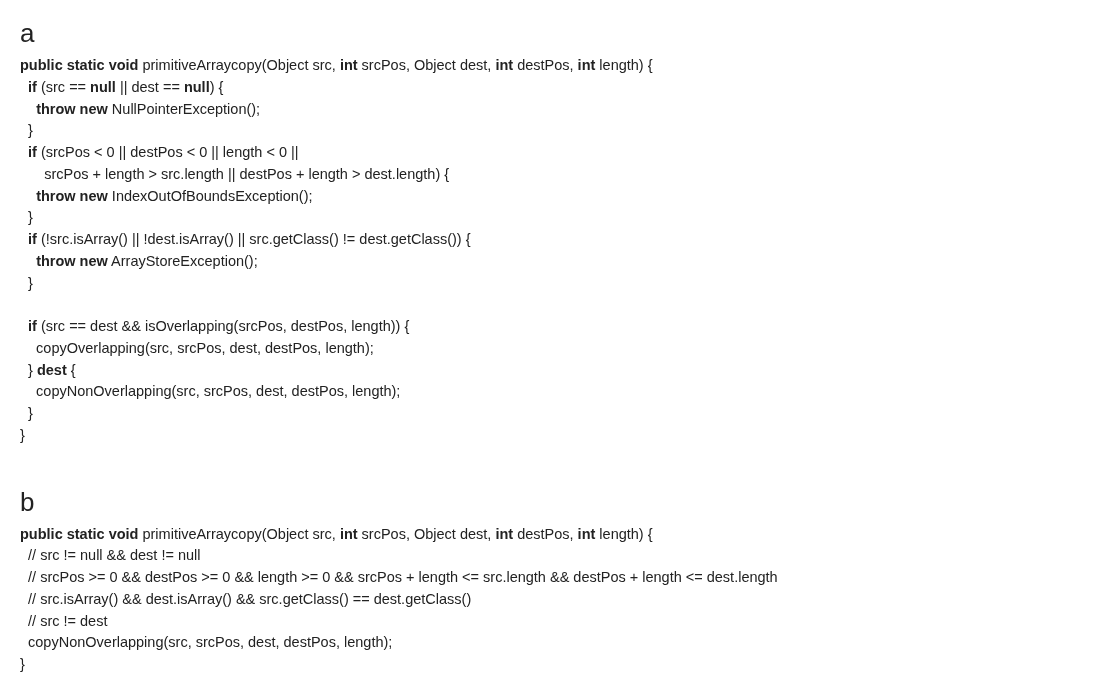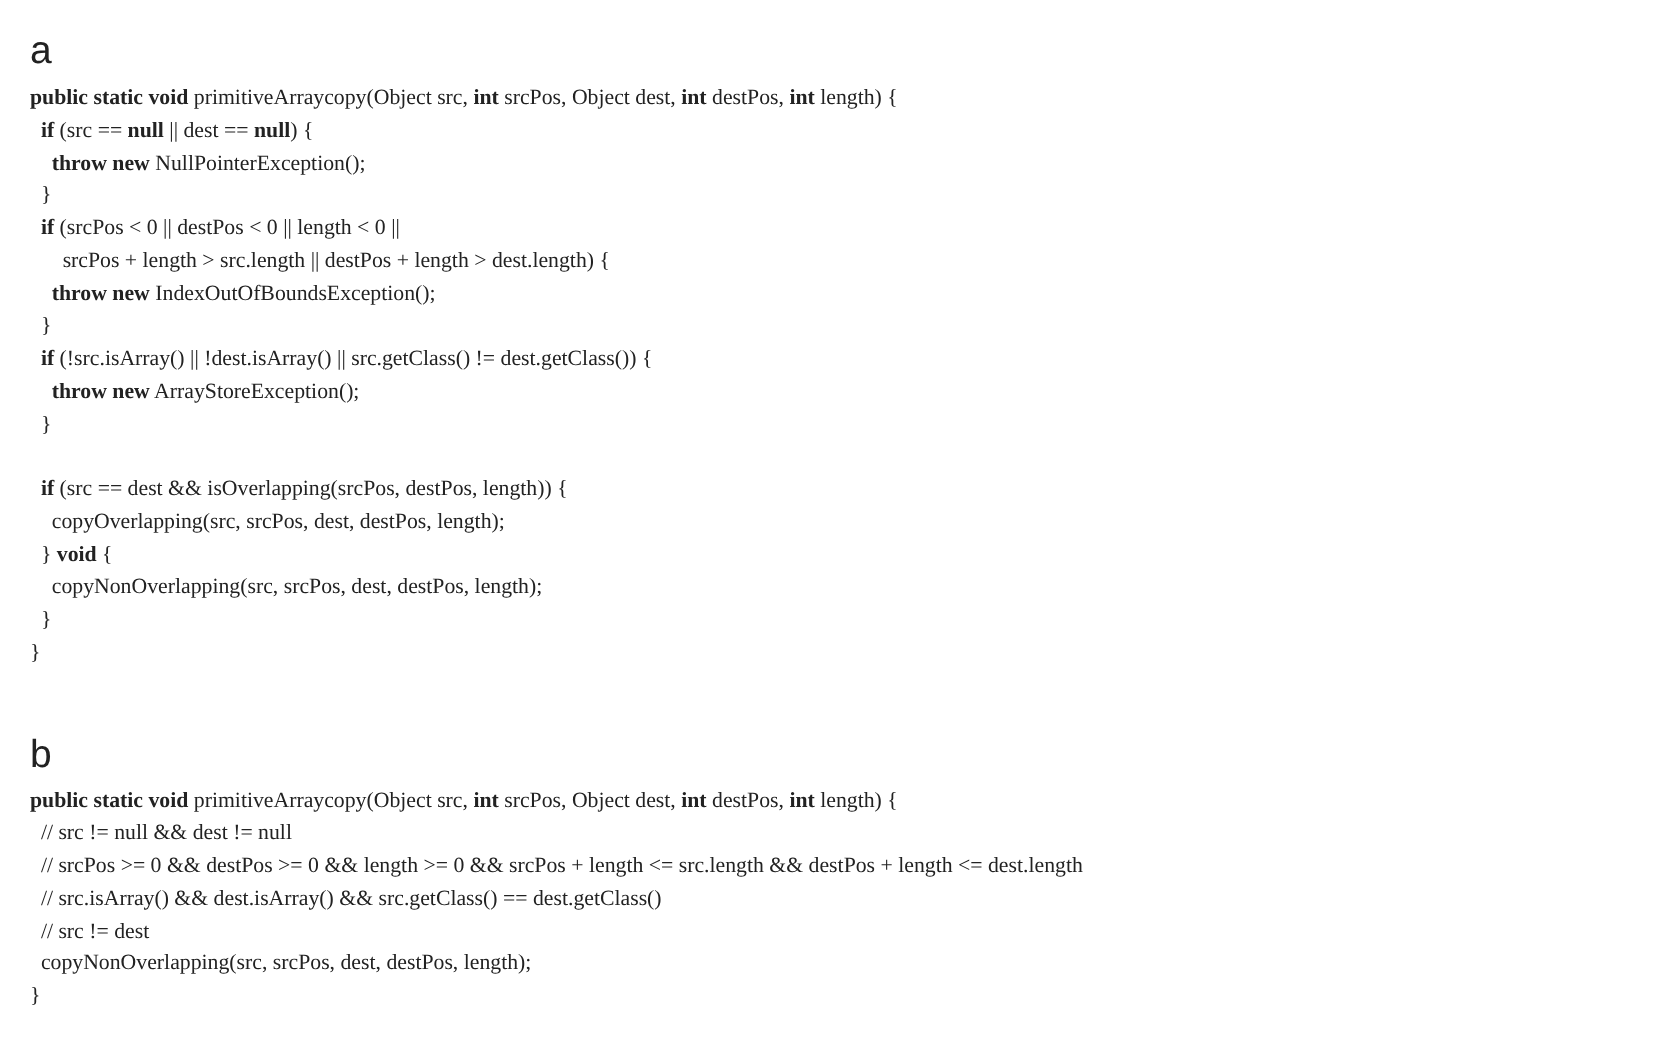--- a/index.html
+++ b/index.html
@@ -15,21 +15,21 @@
     font-size: 26px;
     font-weight: 400;
     margin-bottom: 6px;
     margin-top: 2px;
     color: #222;
   }
   .panel-b-label {
     margin-top: 40px;
   }
   pre.code {
-    font-family: Liberation Serif, serif;
+    font-family: Liberation Sans, sans-serif;
     font-size: 14.5px;
     line-height: 1.5;
     white-space: pre;
     margin: 0;
     color: #222;
   }
   pre.code .kw {
     font-weight: 700;
   }
 </style>
@@ -45,21 +45,21 @@
   <span class="kw">if</span> (srcPos &lt; 0 || destPos &lt; 0 || length &lt; 0 ||
       srcPos + length &gt; src.length || destPos + length &gt; dest.length) {
     <span class="kw">throw new</span> IndexOutOfBoundsException();
   }
   <span class="kw">if</span> (!src.isArray() || !dest.isArray() || src.getClass() != dest.getClass()) {
     <span class="kw">throw new</span> ArrayStoreException();
   }
 
   <span class="kw">if</span> (src == dest &amp;&amp; isOverlapping(srcPos, destPos, length)) {
     copyOverlapping(src, srcPos, dest, destPos, length);
-  } <span class="kw">void</span> {
+  } <span class="kw">dest</span> {
     copyNonOverlapping(src, srcPos, dest, destPos, length);
   }
 }
 </pre>
 </div>
 
 <div>
   <div class="panel-label panel-b-label">b</div>
   <pre class="code"><span class="kw">public static void</span> primitiveArraycopy(Object src, <span class="kw">int</span> srcPos, Object dest, <span class="kw">int</span> destPos, <span class="kw">int</span> length) {
   // src != null &amp;&amp; dest != null

